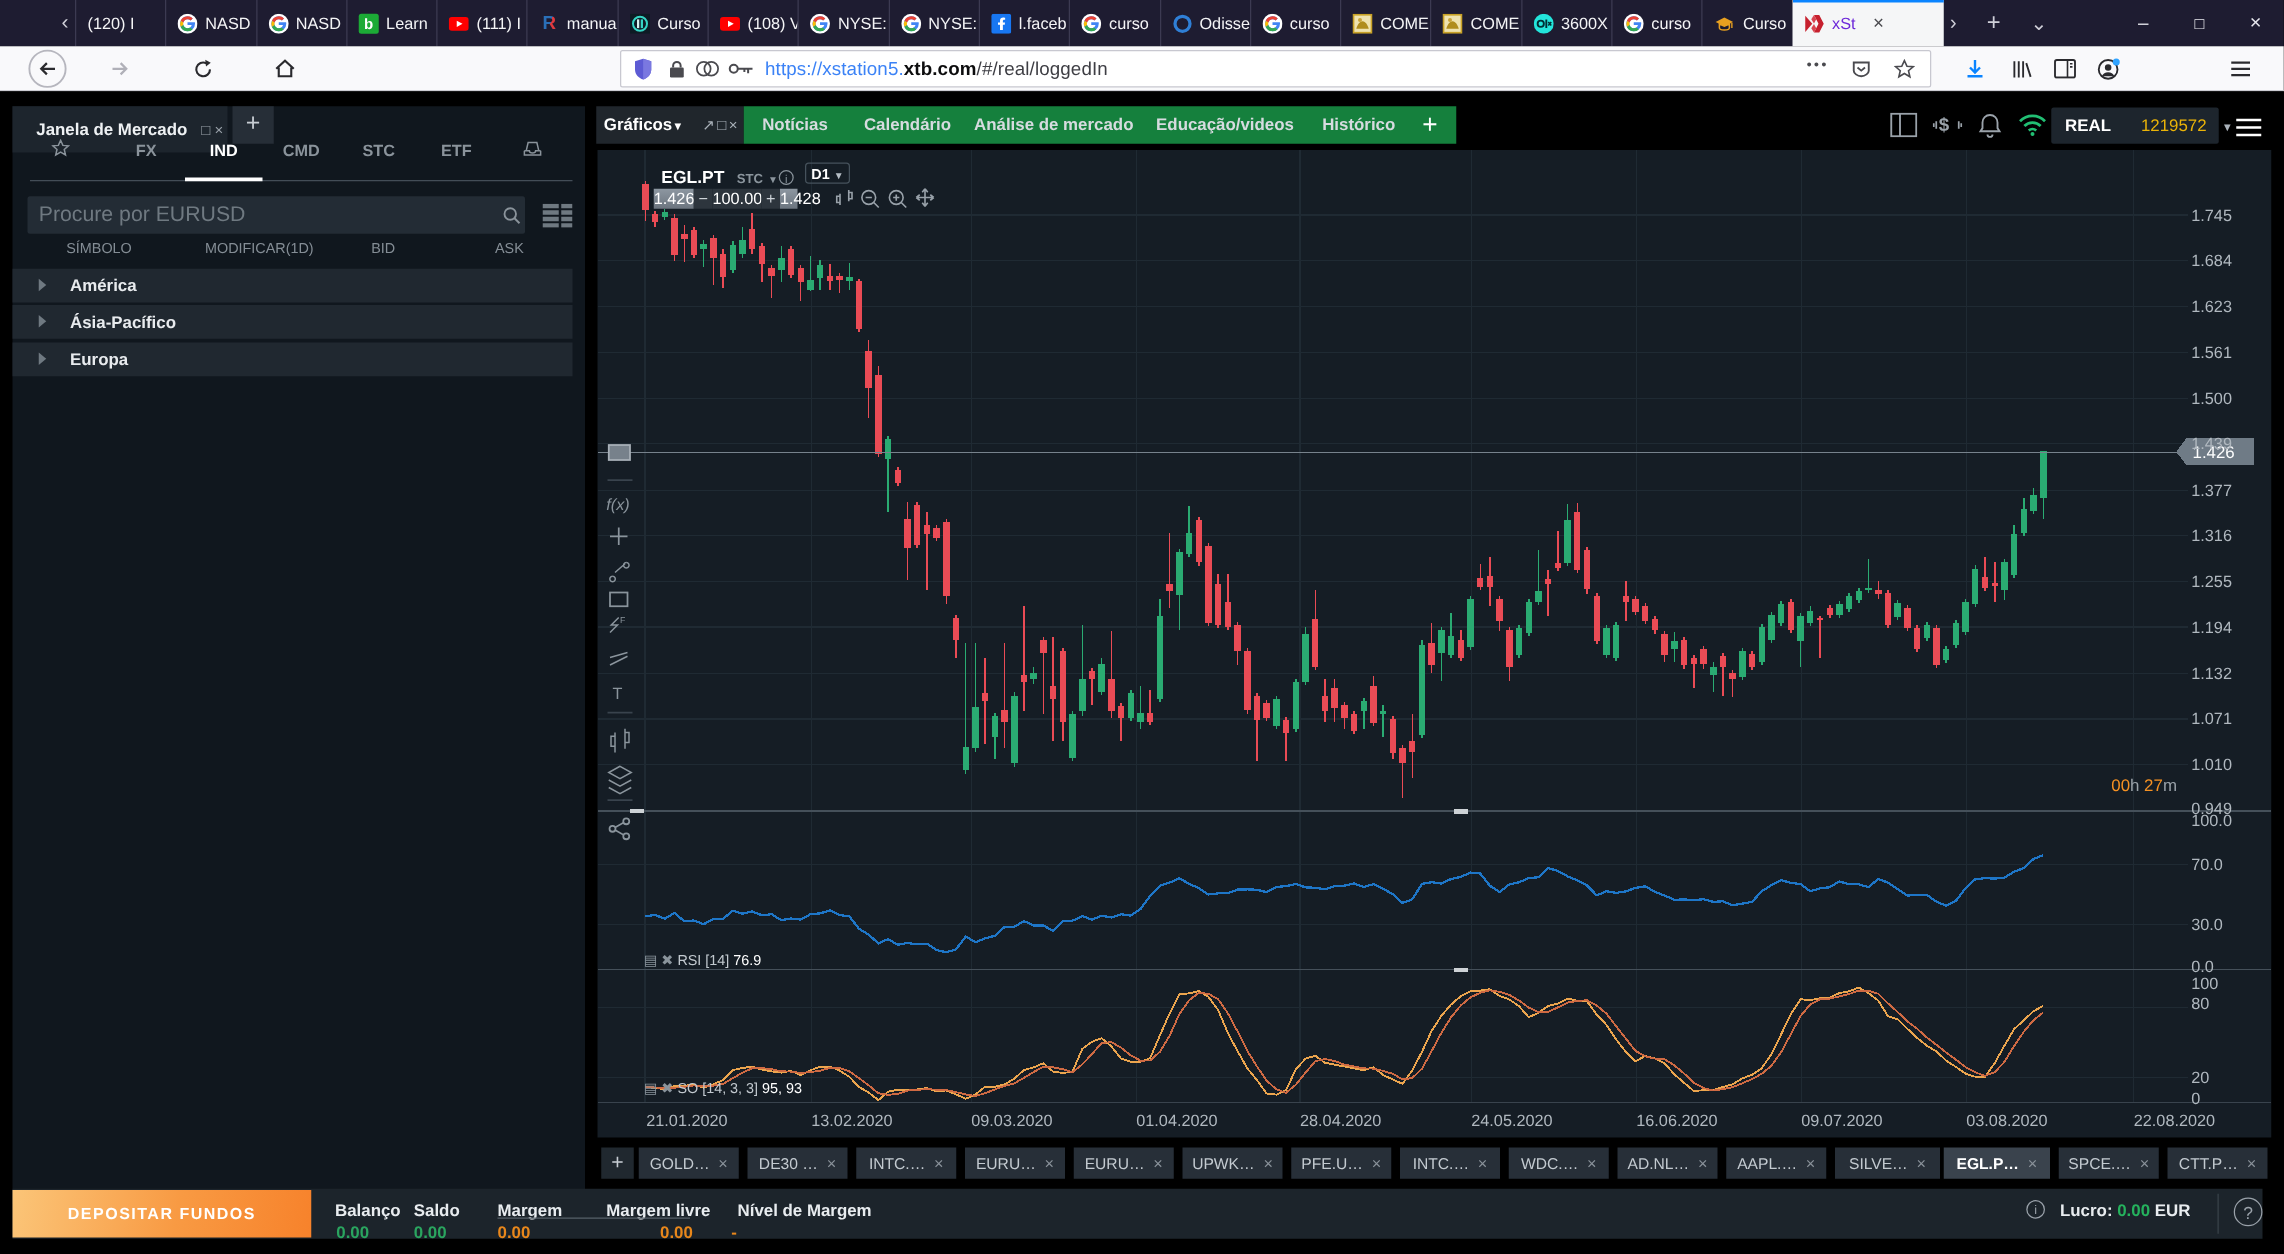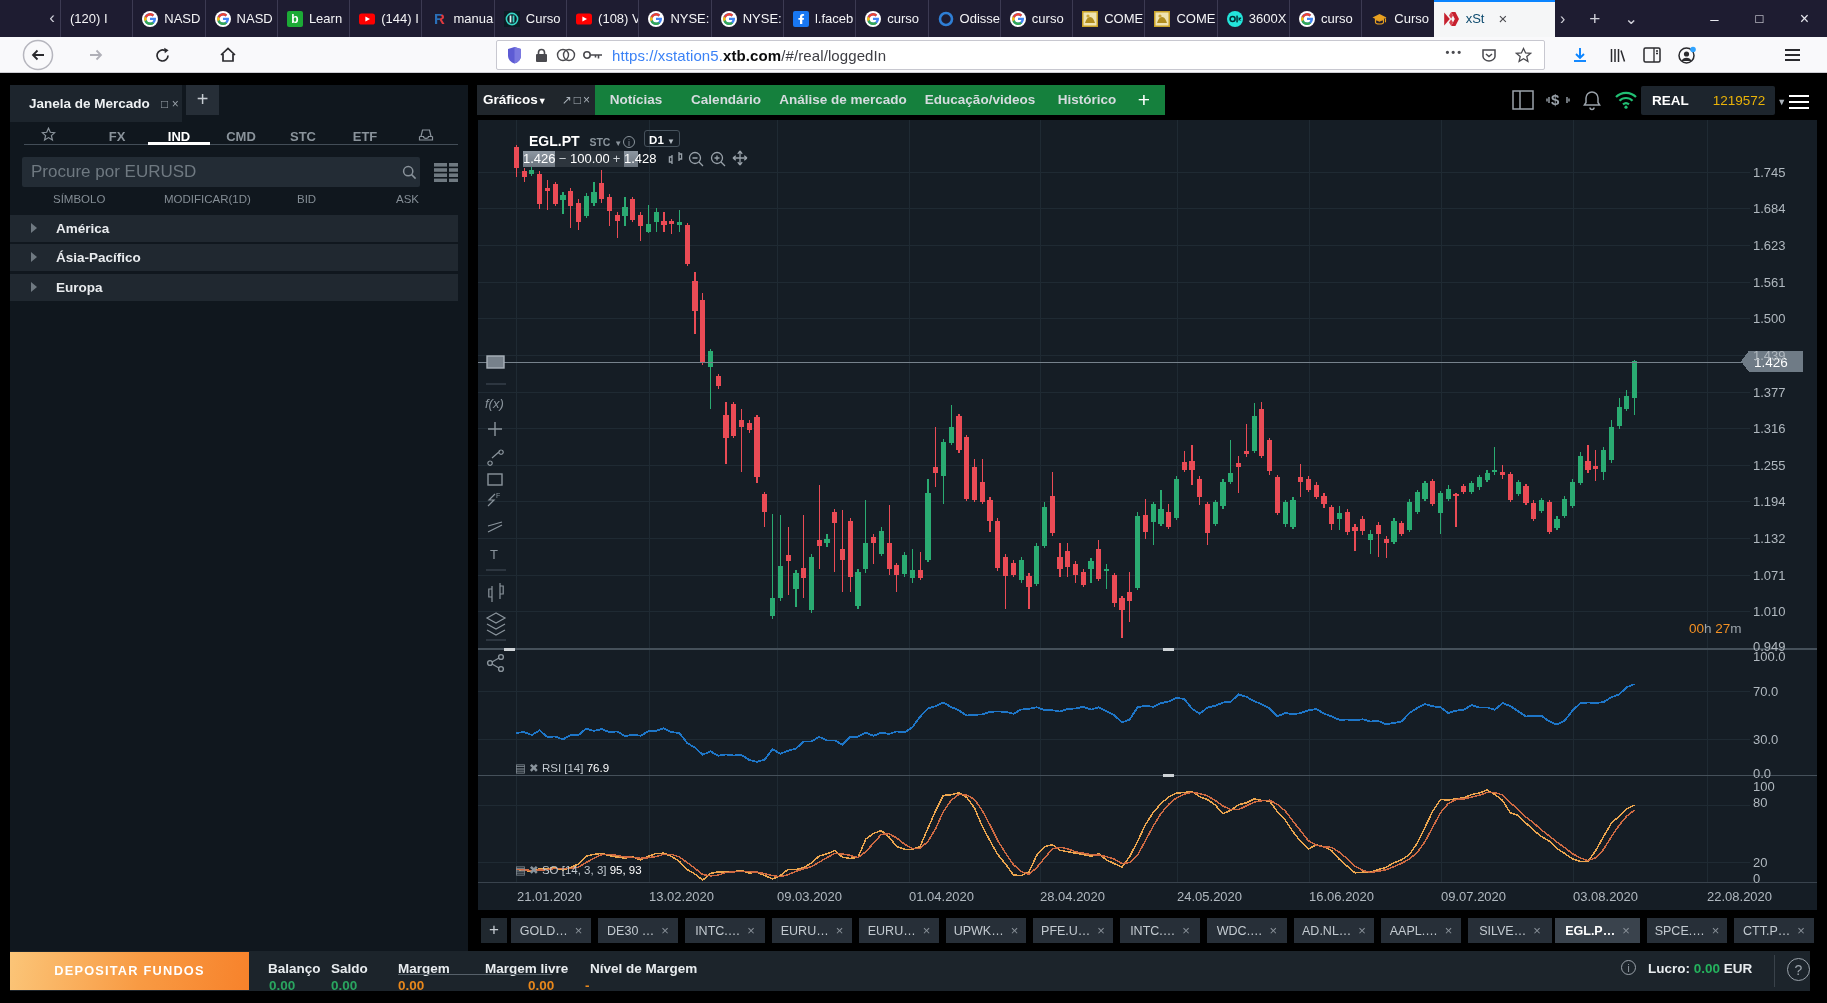--- a/index.html
+++ b/index.html
@@ -27,21 +27,21 @@
 #urltext { font-size:15px; color:#16161a; margin-left:8px; letter-spacing:.1px; }
 
 #app { position:absolute; left:0; top:73px; width:1827px; height:930px; background:#000; }
 
 #lpanel { position:absolute; left:10px; top:12px; width:458px; height:878px; background:#10171e; }
 #lptab { position:absolute; left:10px; top:12px; width:172px; height:37px; background:#1d252d;
   color:#eef1f3; font-weight:bold; font-size:13.5px; line-height:37px; padding-left:19px; }
 #lptab .ic { font-weight:normal; color:#9aa2aa; font-size:12px; }
 #lplus { position:absolute; left:186px; top:12px; width:33px; height:30px; background:#262e37;
   color:#c6ccd2; font-size:20px; text-align:center; line-height:28px; }
-.mwtabs { position:absolute; left:10px; top:48px; width:458px; height:30px; display:flex;
+.mwtabs { position:absolute; left:10px; top:32px; width:458px; height:30px; display:flex;
   align-items:center; color:#8a939b; font-size:13px; font-weight:bold; }
 .mwtabs > div { text-align:center; }
 #mwline { position:absolute; left:24px; top:71px; width:434px; height:1px; background:#434d57; }
 #mwind { position:absolute; left:148px; top:69px; width:62px; height:3px; background:#fff; }
 #msearch { position:absolute; left:22px; top:84px; width:398px; height:30px; background:#232c35;
   border-radius:2px; color:#6f7981; font-size:17px; line-height:30px; padding-left:9px; }
 #mgrid { position:absolute; left:434px; top:90px; }
 #mhdr { position:absolute; left:0px; top:120px; width:458px; color:#848d95; font-size:11.5px; }
 .mrow { position:absolute; left:10px; width:448px; height:27px; background:#202830; color:#e8ebee;
   font-weight:bold; font-size:13.5px; line-height:27px; padding-left:46px; }
@@ -111,21 +111,21 @@
       </div>
 <div class="btab">
         <div style="width:16px;height:16px;background:#1caa36;border-radius:2px;color:#fff;font:bold 12px/16px 'Liberation Sans',sans-serif;text-align:center;flex:none">b</div>
         <span class="btxt">Learn</span>
       </div>
 <div class="btab">
         <svg width="16" height="16" viewBox="0 0 16 16" style="flex:none">
           <rect x="0" y="2.5" width="16" height="11" rx="2.6" fill="#f00"></rect>
           <polygon points="6.4,5.5 11,8 6.4,10.5" fill="#fff"></polygon>
         </svg>
-        <span class="btxt">(144) I</span>
+        <span class="btxt">(111) I</span>
       </div>
 <div class="btab">
         <div style="width:16px;height:16px;flex:none;font:bold 15px/16px 'Liberation Sans',sans-serif;color:#1f63ae;text-align:center;background:linear-gradient(110deg,#2a6fb8 55%,#e03a3f 55%);-webkit-background-clip:text;-webkit-text-fill-color:transparent">R</div>
         <span class="btxt">manua</span>
       </div>
 <div class="btab">
         <svg width="16" height="16" viewBox="0 0 16 16" style="flex:none">
           <rect width="16" height="16" fill="#0d1b24"></rect>
           <circle cx="8" cy="8" r="5.6" fill="none" stroke="#35d6c5" stroke-width="1.6"></circle>
           <rect x="5.6" y="4.5" width="1.8" height="7" fill="#d8f5f2"></rect>
@@ -238,21 +238,21 @@
         </svg>
         <span class="btxt">Curso</span>
       </div>
 <div class="btab active">
         <svg width="17" height="16" viewBox="0 0 17 16" style="flex:none">
           <path d="M1.2 1.5 6.8 8 1.2 14.5z" fill="#c6202e"></path>
           <path d="M8.2 1h4.2L16 8l-3.6 7H8.2L11.8 8z" fill="#c6202e"></path>
           <path d="M8.2 1 10 4.4 8.2 7.8 6 4.4z" fill="#d94450"></path>
           <path d="M8.2 15 10 11.6 8.2 8.2 6 11.6z" fill="#d94450"></path>
         </svg>
-        <span class="btxt" style="color:#0c4a6e">xSt</span>
+        <span class="btxt" style="color:#6d28d9">xSt</span>
         <span class="tclose">×</span>
       </div>
   </div>
   <div id="newctl">
       <span>›</span>
       <span style="font-size:19px">+</span>
       <span>⌄</span>
     </div>
   <div id="winctl">
     <span style="width:45px;text-align:center;font-size:15px">–</span>

